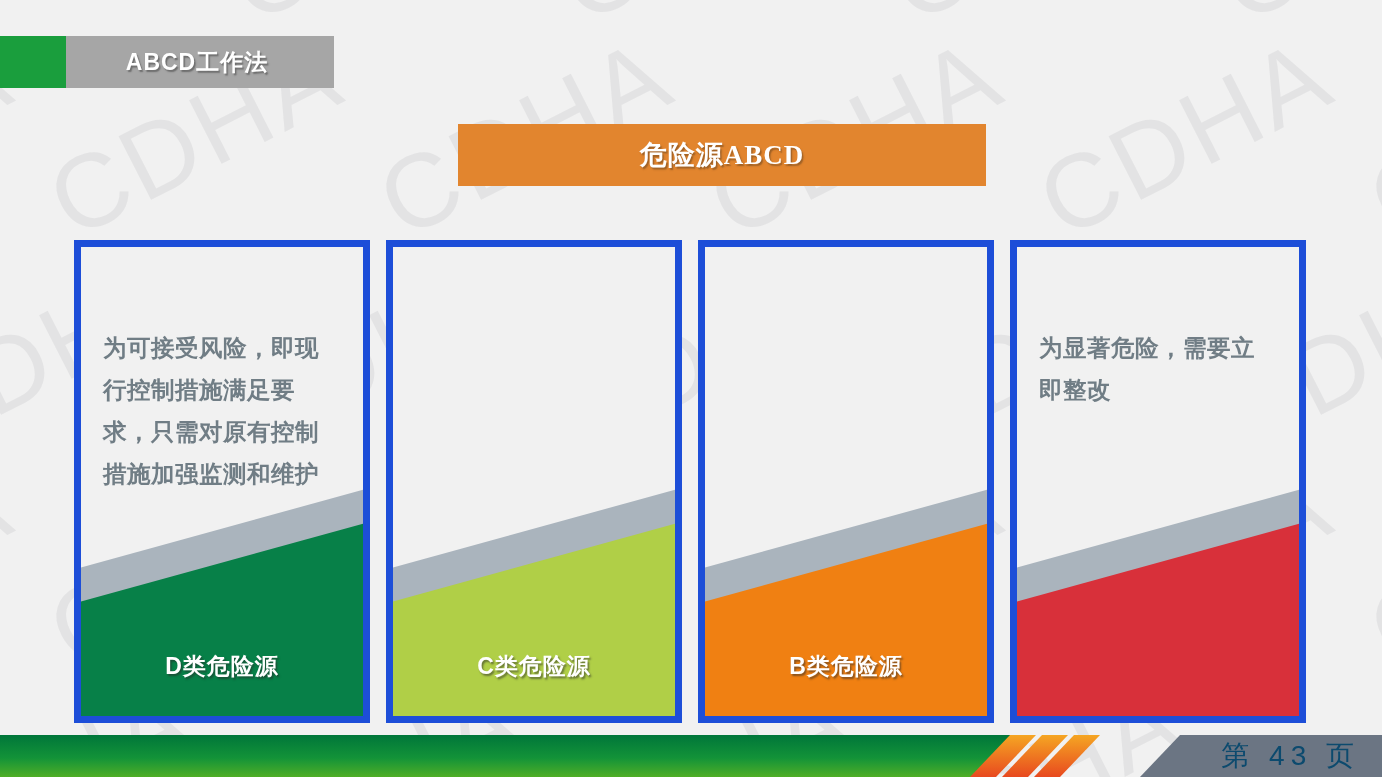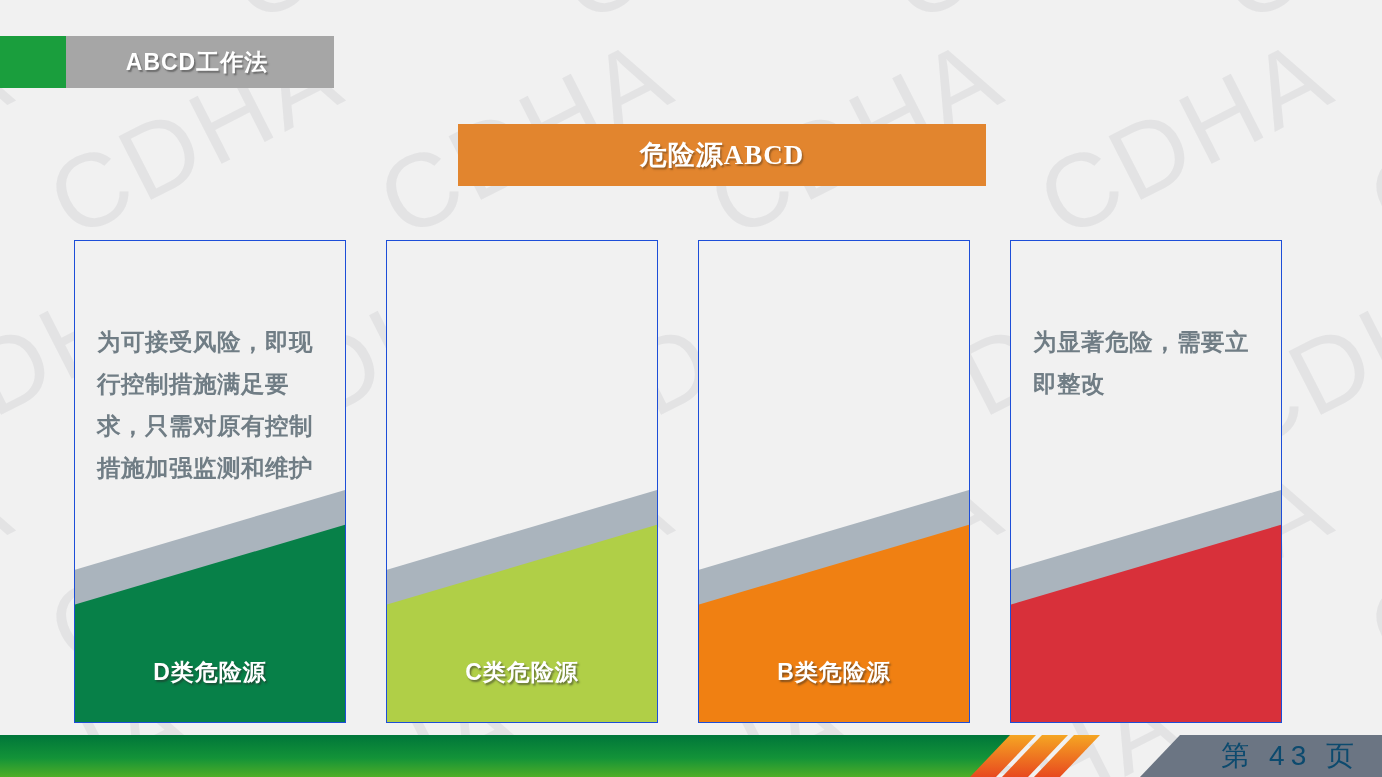--- a/index.html
+++ b/index.html
@@ -94,24 +94,24 @@
     position: absolute;
     left: 74px;
     top: 240px;
     width: 1234px;
     height: 483px;
     z-index: 5;
   }
   .card {
     position: absolute;
     top: 0;
-    width: 272px;
+    width: 296px;
     height: 483px;
     background: #f1f1f1;
-    border: 1px solid #1d4ed8;
+    border: 7px solid #1d4ed8;
     box-sizing: border-box;
     overflow: hidden;
   }
   .card-text {
     position: relative;
     z-index: 2;
     padding: 80px 22px 0 22px;
     color: #707d85;
     font-size: 23.5px;
     font-weight: bold;

